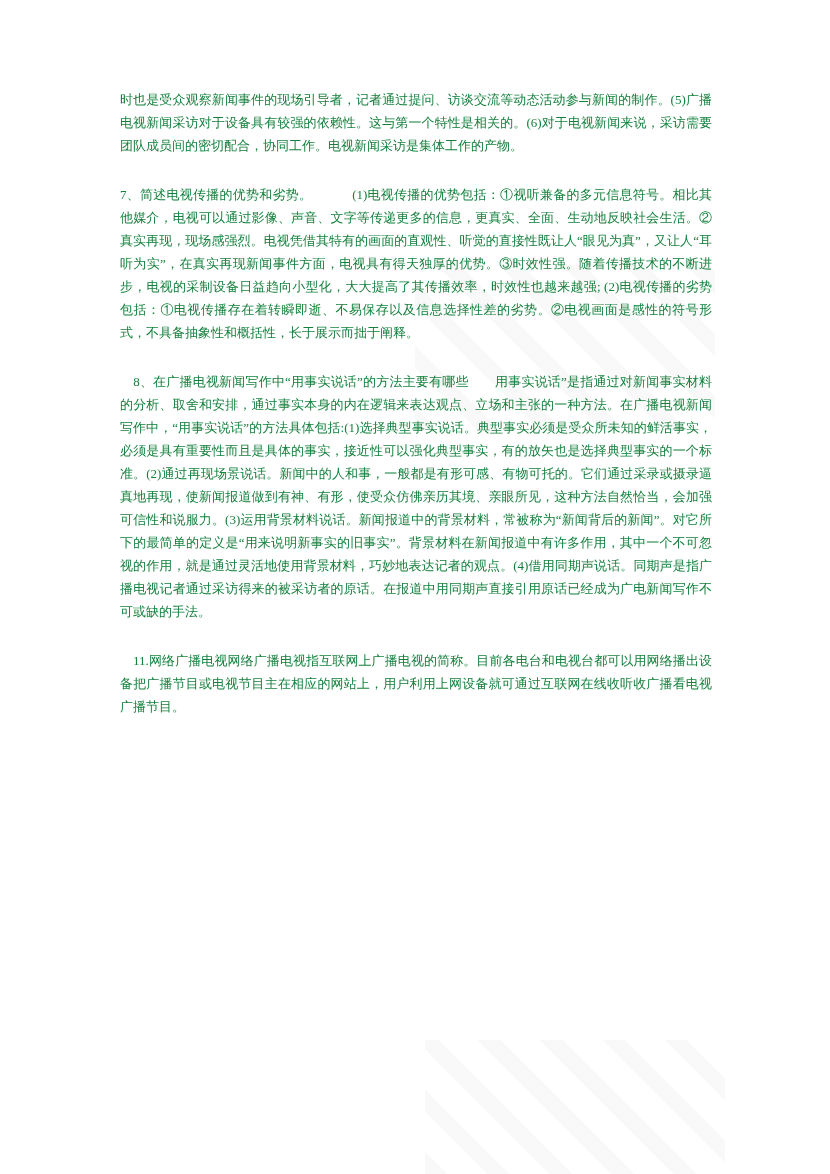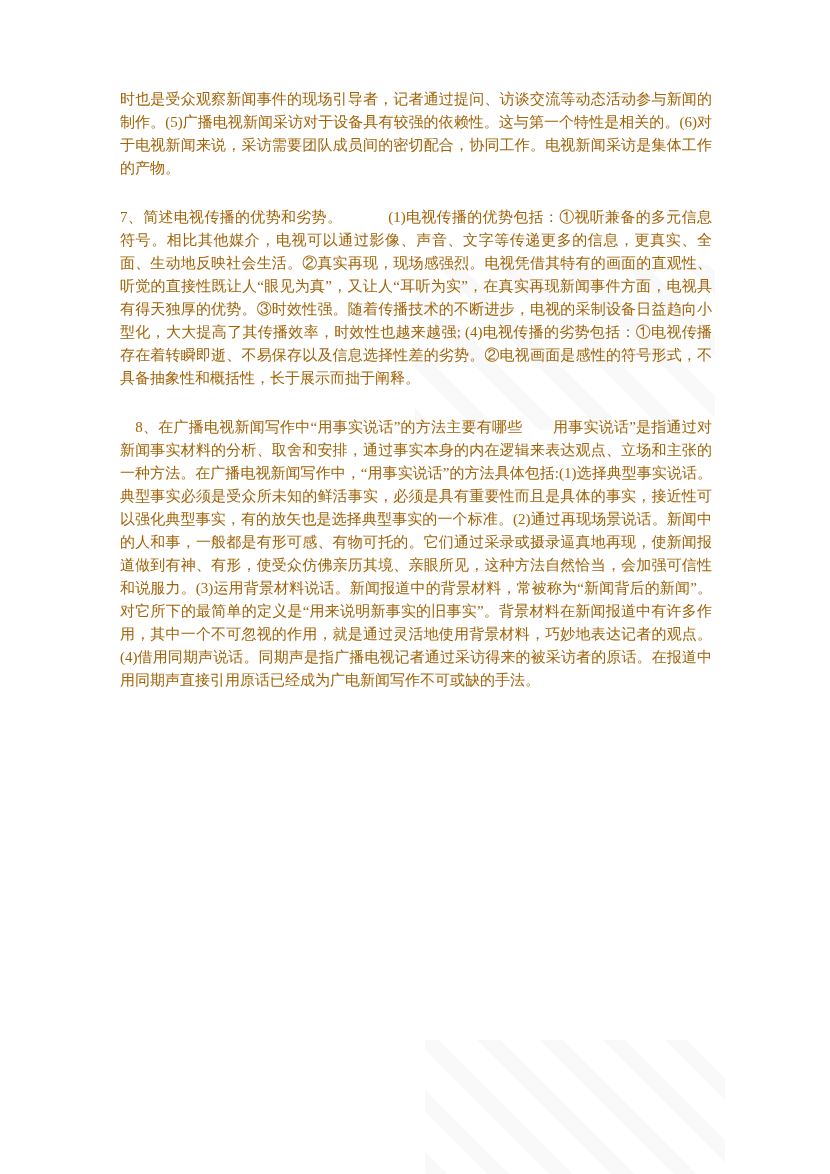--- a/index.html
+++ b/index.html
@@ -13,22 +13,22 @@
     width: 830px;
     height: 1174px;
     background: #ffffff;
     overflow: hidden;
   }
   .content {
     position: absolute;
     left: 120px;
     top: 88px;
     width: 592px;
-    color: #a16207;
-    font-size: 15px;
+    color: #15803d;
+    font-size: 13px;
     line-height: 23px;
     text-align: justify;
     word-break: break-all;
   }
   .content p {
     margin: 0 0 26px 0;
   }
   .wm {
     position: absolute;
     opacity: 0.055;
@@ -51,17 +51,18 @@
 </head>
 <body>
 
 <div class="page">
 
   <div class="wm wm-mid"></div>
   <div class="wm wm-bottom"></div>
 
   <div class="content">
     <p>时也是受众观察新闻事件的现场引导者，记者通过提问、访谈交流等动态活动参与新闻的制作。(5)广播电视新闻采访对于设备具有较强的依赖性。这与第一个特性是相关的。(6)对于电视新闻来说，采访需要团队成员间的密切配合，协同工作。电视新闻采访是集体工作的产物。</p>
-    <p>7、简述电视传播的优势和劣势。　　　(1)电视传播的优势包括：①视听兼备的多元信息符号。相比其他媒介，电视可以通过影像、声音、文字等传递更多的信息，更真实、全面、生动地反映社会生活。②真实再现，现场感强烈。电视凭借其特有的画面的直观性、听觉的直接性既让人“眼见为真”，又让人“耳听为实”，在真实再现新闻事件方面，电视具有得天独厚的优势。③时效性强。随着传播技术的不断进步，电视的采制设备日益趋向小型化，大大提高了其传播效率，时效性也越来越强; (4)电视传播的劣势包括：①电视传播存在着转瞬即逝、不易保存以及信息选择性差的劣势。②电视画面是感性的符号形式，不具备抽象性和概括性，长于展示而拙于阐释。</p>
+    <p>7、简述电视传播的优势和劣势。　　　(1)电视传播的优势包括：①视听兼备的多元信息符号。相比其他媒介，电视可以通过影像、声音、文字等传递更多的信息，更真实、全面、生动地反映社会生活。②真实再现，现场感强烈。电视凭借其特有的画面的直观性、听觉的直接性既让人“眼见为真”，又让人“耳听为实”，在真实再现新闻事件方面，电视具有得天独厚的优势。③时效性强。随着传播技术的不断进步，电视的采制设备日益趋向小型化，大大提高了其传播效率，时效性也越来越强; (2)电视传播的劣势包括：①电视传播存在着转瞬即逝、不易保存以及信息选择性差的劣势。②电视画面是感性的符号形式，不具备抽象性和概括性，长于展示而拙于阐释。</p>
     <p>　8、在广播电视新闻写作中“用事实说话”的方法主要有哪些　　用事实说话”是指通过对新闻事实材料的分析、取舍和安排，通过事实本身的内在逻辑来表达观点、立场和主张的一种方法。在广播电视新闻写作中，“用事实说话”的方法具体包括:(1)选择典型事实说话。典型事实必须是受众所未知的鲜活事实，必须是具有重要性而且是具体的事实，接近性可以强化典型事实，有的放矢也是选择典型事实的一个标准。(2)通过再现场景说话。新闻中的人和事，一般都是有形可感、有物可托的。它们通过采录或摄录逼真地再现，使新闻报道做到有神、有形，使受众仿佛亲历其境、亲眼所见，这种方法自然恰当，会加强可信性和说服力。(3)运用背景材料说话。新闻报道中的背景材料，常被称为“新闻背后的新闻”。对它所下的最简单的定义是“用来说明新事实的旧事实”。背景材料在新闻报道中有许多作用，其中一个不可忽视的作用，就是通过灵活地使用背景材料，巧妙地表达记者的观点。(4)借用同期声说话。同期声是指广播电视记者通过采访得来的被采访者的原话。在报道中用同期声直接引用原话已经成为广电新闻写作不可或缺的手法。</p>
+    <p>　11.网络广播电视网络广播电视指互联网上广播电视的简称。目前各电台和电视台都可以用网络播出设备把广播节目或电视节目主在相应的网站上，用户利用上网设备就可通过互联网在线收听收广播看电视广播节目。</p>
   </div>
 
 </div>
 
 </body></html>

